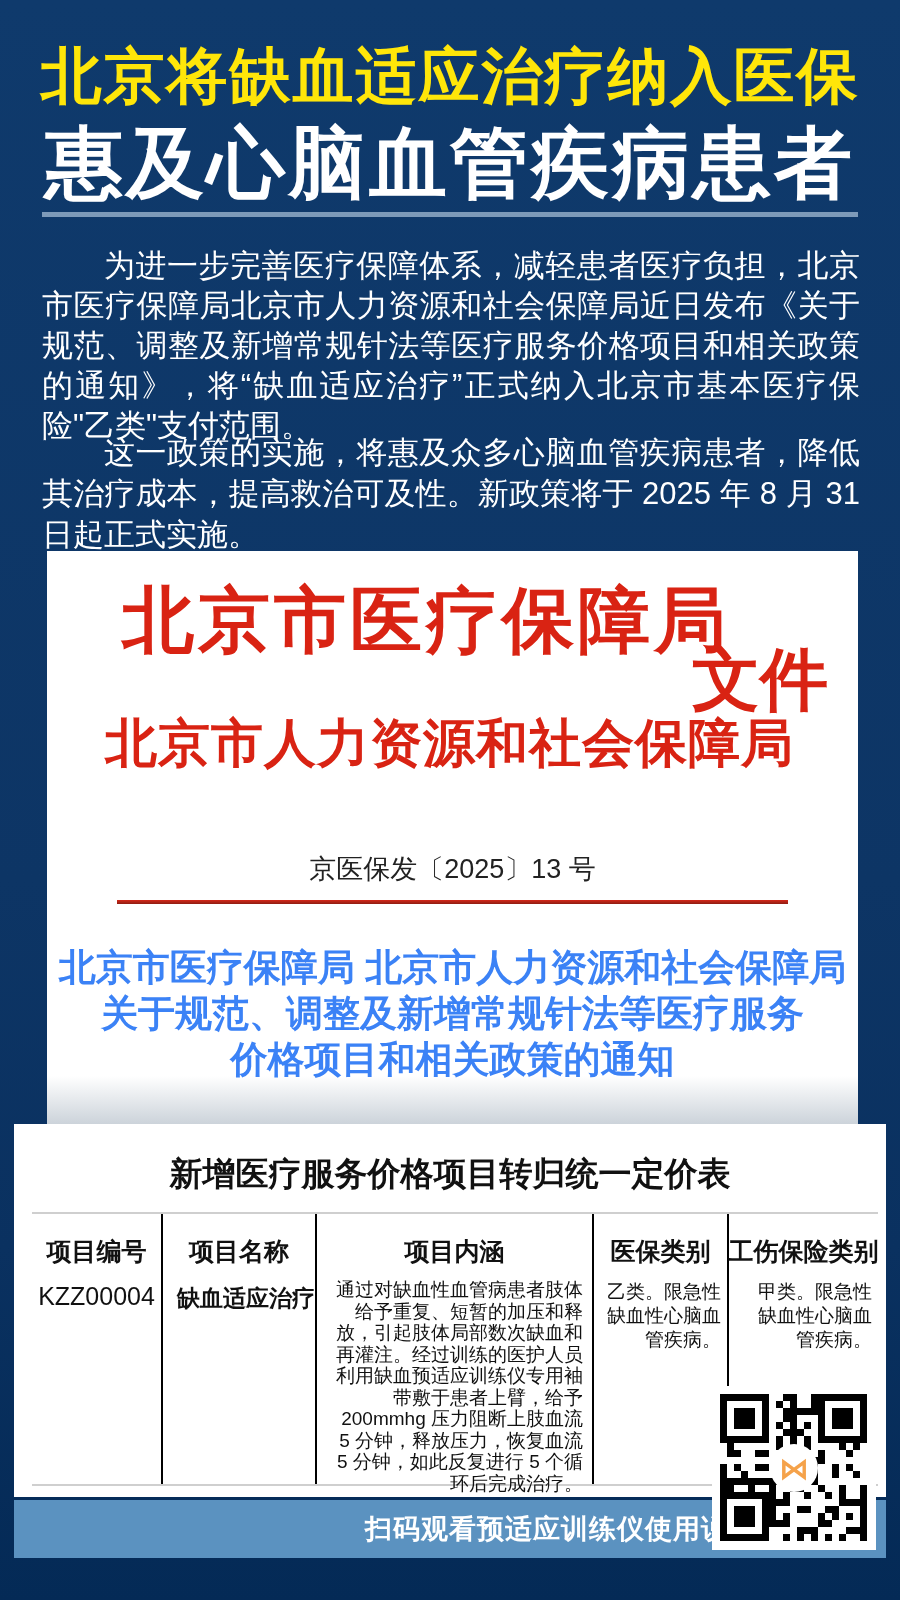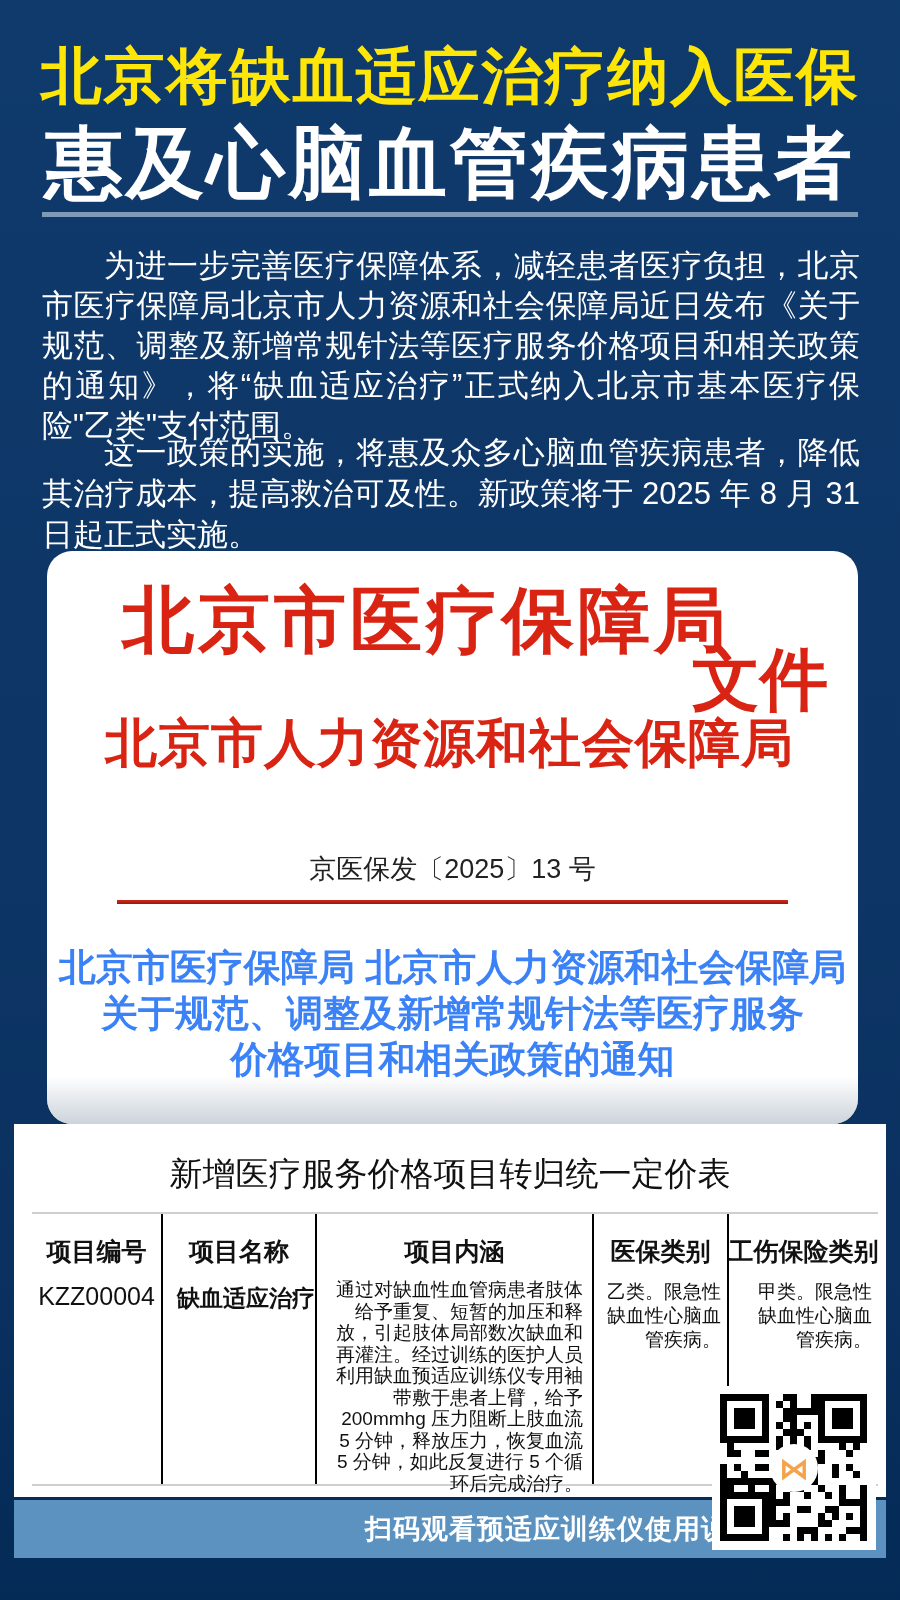--- a/index.html
+++ b/index.html
@@ -27,21 +27,21 @@
   .para{
     position:absolute;left:42px;width:818px;color:#ffffff;
     font-size:31px;line-height:40px;text-indent:2em;text-align:justify;
     margin:0;
   }
   .para1{top:246px;font-weight:400;}
   .para2{top:432px;font-weight:400;line-height:41px;}
   
   .doc{
     position:absolute;left:47px;top:551px;width:811px;height:573px;
-    background:#ffffff;overflow:hidden;border-radius:25px;
+    background:#ffffff;overflow:hidden;
   }
   .doc-agency1{
     position:absolute;left:75px;top:22px;width:600px;
     font-family:"Liberation Serif","DejaVu Serif",serif;
     font-size:72px;font-weight:700;color:#d92313;letter-spacing:4px;
     white-space:nowrap;
   }
   .doc-type{
     position:absolute;left:645px;top:84px;
     font-family:"Liberation Serif","DejaVu Serif",serif;
@@ -72,21 +72,21 @@
     position:absolute;left:0;bottom:0;width:100%;height:48px;
     background:linear-gradient(180deg,rgba(210,216,224,0),#ccd3da);
   }
   
   .panel{
     position:absolute;left:14px;top:1124px;width:872px;height:373px;
     background:#ffffff;
   }
   .panel-title{
     position:absolute;top:28px;left:0;width:100%;text-align:center;
-    font-size:33px;font-weight:400;color:#111;white-space:nowrap;
+    font-size:33px;font-weight:700;color:#111;white-space:nowrap;
   }
   .ptable{
     position:absolute;left:18px;top:88px;width:846px;
     display:grid;
     grid-template-columns:129px 154px 277px 135px 151px;
     grid-template-rows:58px 212px;
     border-top:2px solid #cfcfcf;border-bottom:2px solid #cfcfcf;
     box-sizing:content-box;
   }
   .ptable .cell{box-sizing:border-box;color:#111;}

